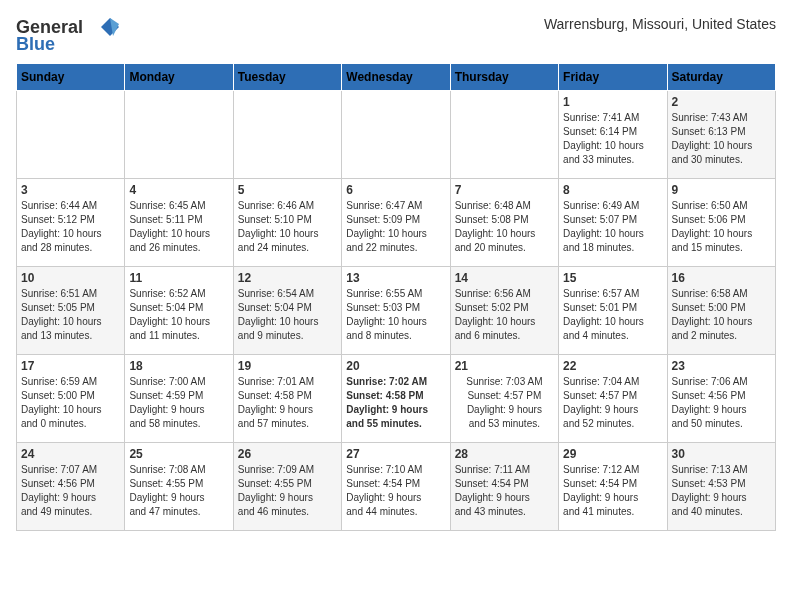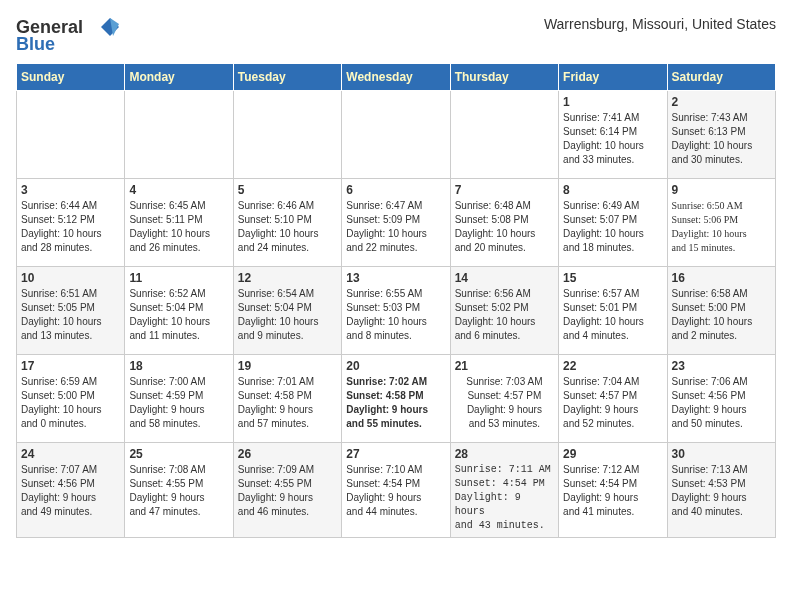--- a/index.html
+++ b/index.html
@@ -39,21 +39,21 @@
       color: #333;
       text-align: right;
     }
     table {
       width: 100%;
       border-collapse: collapse;
       table-layout: fixed;
     }
     thead tr th {
       background: #2e6eb5;
-      color: #fef9c3;
+      color: #000000;
       font-size: 12px;
       font-weight: bold;
       padding: 6px 4px;
       text-align: left;
       border: 1px solid #fff;
     }
     tbody tr td {
       border: 1px solid #ccc;
       vertical-align: top;
       padding: 4px;
@@ -178,21 +178,21 @@
         </td>
         <td>
           <span class="day-number">8</span>
           <div class="day-info" style="white-space: pre-line;">Sunrise: 6:49 AM
 Sunset: 5:07 PM
 Daylight: 10 hours
 and 18 minutes.</div>
         </td>
         <td>
           <span class="day-number">9</span>
-          <div class="day-info" style="white-space: pre-line; font-family: Liberation Serif, serif;">Sunrise: 6:50 AM
+          <div class="day-info" style="white-space: pre-line;">Sunrise: 6:50 AM
 Sunset: 5:06 PM
 Daylight: 10 hours
 and 15 minutes.</div>
         </td>
       </tr>
       <tr>
         <td>
           <span class="day-number">10</span>
           <div class="day-info" style="white-space: pre-line;">Sunrise: 6:51 AM
 Sunset: 5:05 PM
@@ -317,21 +317,21 @@
         </td>
         <td>
           <span class="day-number">27</span>
           <div class="day-info" style="white-space: pre-line;">Sunrise: 7:10 AM
 Sunset: 4:54 PM
 Daylight: 9 hours
 and 44 minutes.</div>
         </td>
         <td>
           <span class="day-number">28</span>
-          <div class="day-info" style="white-space: pre-line; font-family: Liberation Mono, monospace;">Sunrise: 7:11 AM
+          <div class="day-info" style="white-space: pre-line;">Sunrise: 7:11 AM
 Sunset: 4:54 PM
 Daylight: 9 hours
 and 43 minutes.</div>
         </td>
         <td>
           <span class="day-number">29</span>
           <div class="day-info" style="white-space: pre-line;">Sunrise: 7:12 AM
 Sunset: 4:54 PM
 Daylight: 9 hours
 and 41 minutes.</div>

